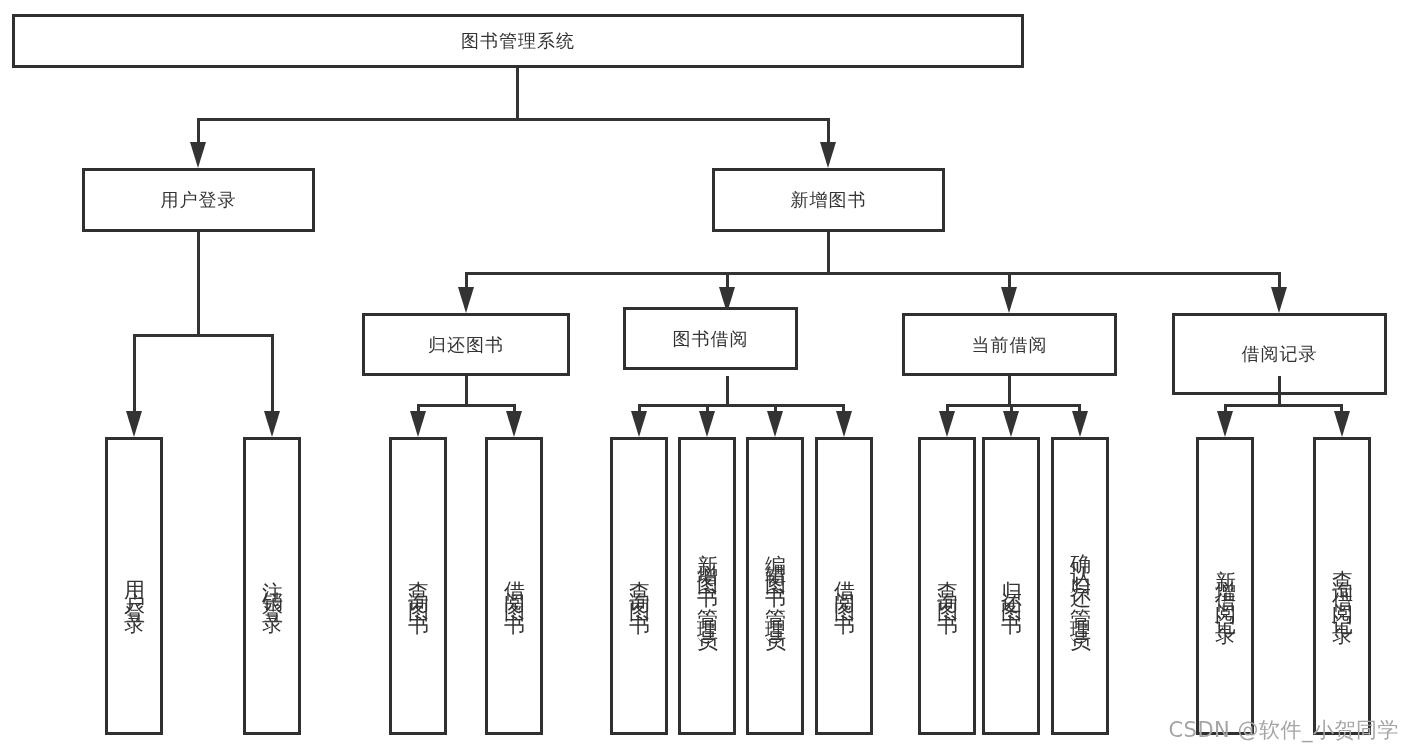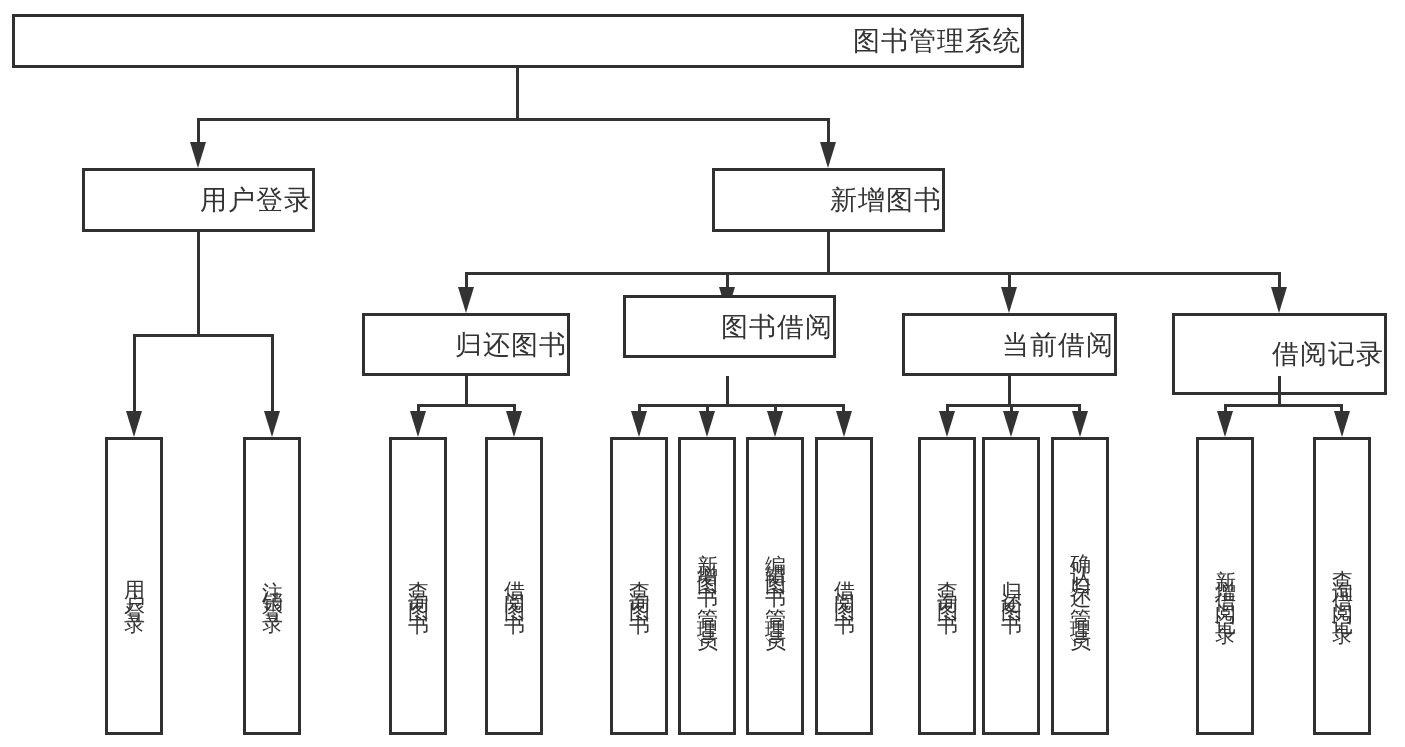--- a/index.html
+++ b/index.html
@@ -2,22 +2,22 @@
 <html><head>
 <meta charset="utf-8">
 <style>
   html,body{margin:0;padding:0;background:#fff;}
   .stage{
     position:relative;width:1405px;height:747px;background:#ffffff;overflow:hidden;
     font-family:"DejaVu Sans","Liberation Sans",sans-serif;color:#333333;
   }
   .box{
     position:absolute;box-sizing:border-box;border:3px solid #303030;background:#ffffff;
-    display:flex;align-items:center;justify-content:flex-end;
-    font-size:27px;letter-spacing:1px;color:#333333;
+    display:flex;align-items:center;justify-content:center;
+    font-size:18px;letter-spacing:1px;color:#333333;
   }
   .root{border-width:3px;}
   .leaf{
     position:absolute;box-sizing:border-box;border:3px solid #303030;background:#ffffff;
     top:437px;width:58px;height:298px;
     display:flex;align-items:center;justify-content:center;
   }
   .leaf span{
     writing-mode:vertical-rl;text-orientation:mixed;white-space:nowrap;
     font-size:21px;letter-spacing:11px;line-height:1;color:#333333;
@@ -77,21 +77,21 @@
     <div class="vl" style="left:1278px;top:272px;height:18px"></div>
     <div class="arr" style="left:458px;top:287px"></div>
     <div class="arr" style="left:719px;top:287px"></div>
     <div class="arr" style="left:1001px;top:287px"></div>
     <div class="arr" style="left:1271px;top:287px"></div>
   </div>
 
   <div class="box" style="left:362px;top:313px;width:208px;height:63px">
     <span>归还图书</span>
   </div>
-  <div class="box" style="left:623px;top:295px;width:213px;height:63px">
+  <div class="box" style="left:623px;top:307px;width:175px;height:63px">
     <span>图书借阅</span>
   </div>
   <div class="box" style="left:902px;top:313px;width:215px;height:63px">
     <span>当前借阅</span>
   </div>
   <div class="box" style="left:1172px;top:313px;width:215px;height:82px">
     <span>借阅记录</span>
   </div>
 
   <div>
@@ -169,14 +169,15 @@
   <div class="leaf" style="left:1051px">
     <span>确认归还（管理员）</span>
   </div>
   <div class="leaf" style="left:1196px">
     <span>新增借阅记录</span>
   </div>
   <div class="leaf" style="left:1313px">
     <span>查询借阅记录</span>
   </div>
 
+  <div class="watermark">CSDN @软件_小贺同学</div>
 
 </div>
 
 </body></html>

